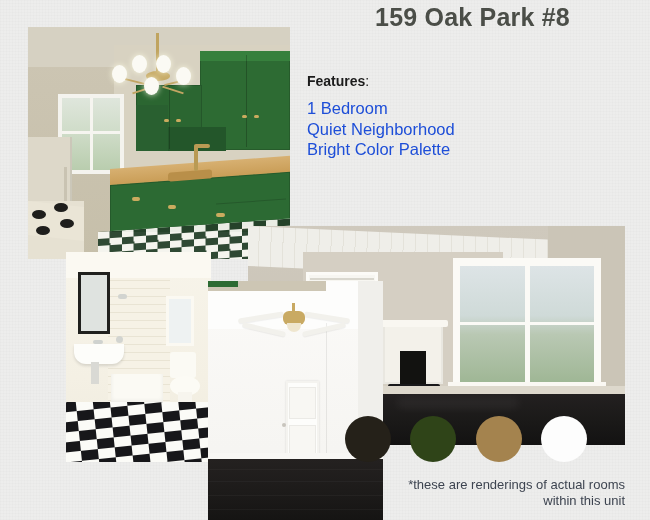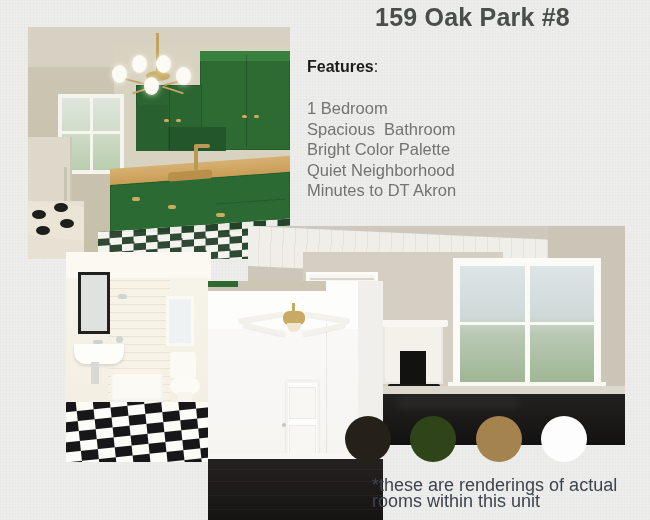--- a/index.html
+++ b/index.html
@@ -14,23 +14,23 @@
     background-image:
       repeating-linear-gradient(0deg, rgba(0,0,0,.012) 0 1px, rgba(255,255,255,0) 1px 3px),
       repeating-linear-gradient(90deg, rgba(0,0,0,.012) 0 1px, rgba(255,255,255,0) 1px 3px);
     pointer-events:none;}
 
   
   .title{position:absolute;left:300px;top:4px;width:345px;text-align:center;
     font-size:25px;font-weight:bold;color:#4b4e48;letter-spacing:.2px;line-height:1.1;}
   .subtitle{position:absolute;left:300px;top:38px;width:345px;text-align:center;
     font-size:19px;font-weight:bold;color:#4b4e48;letter-spacing:.1px;line-height:1.1;}
-  .features-head{position:absolute;left:307px;top:58px;font-size:16px;color:#1c1c1c;}
+  .features-head{position:absolute;left:307px;top:73px;font-size:14px;color:#1c1c1c;}
   .features-head b{font-weight:bold;}
-  .features{position:absolute;left:307px;top:98px;font-size:16.5px;color:#737373;line-height:20.6px;}
+  .features{position:absolute;left:307px;top:98px;font-size:16.5px;color:#1d4ed8;line-height:20.6px;}
   .features div{white-space:pre;}
 
   
   .photo{position:absolute;overflow:hidden;background:#cfcabd;}
   .ph-kitchen{left:28px;top:27px;width:262px;height:232px;}
   .ph-bath{left:66px;top:252px;width:145px;height:210px;}
   .ph-bed{left:208px;top:281px;width:175px;height:239px;}
   .ph-living{left:248px;top:226px;width:377px;height:219px;}
 
   
@@ -156,22 +156,22 @@
   .lv-floorshine{left:150px;top:172px;width:120px;height:10px;background:rgba(255,255,255,.05);filter:blur(4px);}
   .lv-leftdoor{left:0;top:60px;width:46px;height:110px;background:#d2ccc0;}
 
   
   .swatches{position:absolute;left:345px;top:416px;width:260px;height:48px;}
   .sw{position:absolute;width:46px;height:46px;border-radius:50%;top:0;}
   .sw1{left:0px;}
   .sw2{left:65px;}
   .sw3{left:131px;}
   .sw4{left:196px;}
-  .footnote{position:absolute;left:372px;top:477px;width:253px;text-align:left;
-    font-size:18px;color:#3d4450;line-height:16px;}
+  .footnote{position:absolute;left:372px;top:477px;width:253px;text-align:right;
+    font-size:13px;color:#3d4450;line-height:16px;}
 </style>
 </head>
 <body style="background: rgb(237, 237, 236);">
 
 <div class="canvas" style="background: rgb(237, 237, 236);">
   <div class="noise"></div>
 
   <div class="photo ph-kitchen">
     <div class="l k-wall"></div>
     <div class="l k-ceil"></div>
@@ -312,24 +312,22 @@
       <div class="bd-plank" style="top:50px;"></div>
     </div>
   </div>
 
   <div class="title">159 Oak Park #8</div>
 
   <div class="features-head"><b>Features</b><span>:</span></div>
 
   <div class="features">
     <div>1 Bedroom</div>
-    <div>Spacious  Bathroom</div>
+    <div>Quiet Neighborhood</div>
     <div>Bright Color Palette</div>
-    <div>Quiet Neighborhood</div>
-    <div>Minutes to DT Akron</div>
   </div>
 
   <div class="swatches">
     <div class="sw sw1" style="background: rgb(37, 33, 25);"></div>
     <div class="sw sw2" style="background: rgb(47, 68, 24);"></div>
     <div class="sw sw3" style="background: rgb(164, 131, 78);"></div>
     <div class="sw sw4" style="background: rgb(253, 253, 253);"></div>
   </div>
 
   <div class="footnote">

